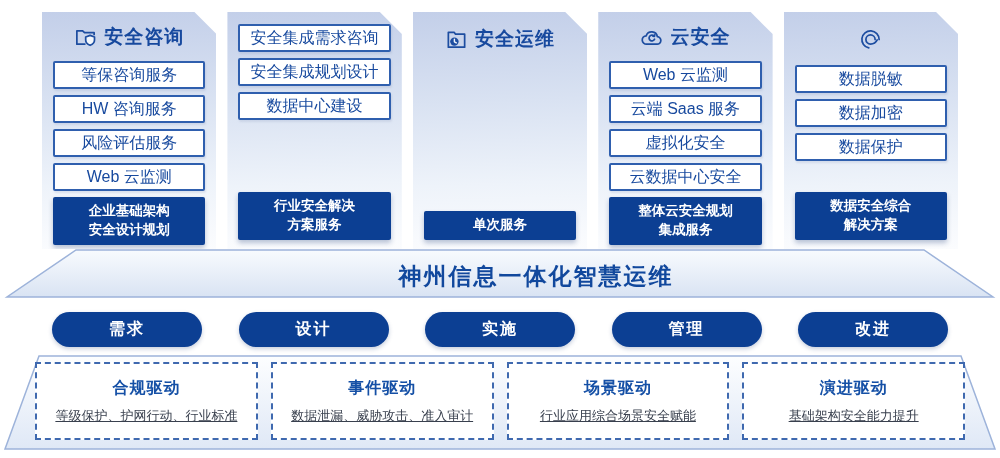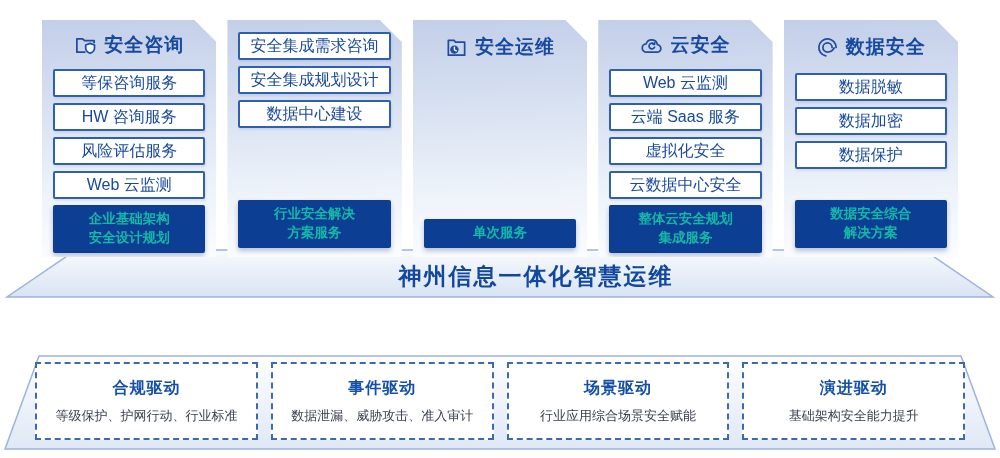--- a/index.html
+++ b/index.html
@@ -4,21 +4,21 @@
 <style>
   html,body { margin:0; padding:0; background:#ffffff; }
   .stage {
     position:relative; width:1000px; height:458px; overflow:hidden;
     background:#ffffff;
     font-family:"Liberation Sans","DejaVu Sans",sans-serif;
   }
   
   .columns {
     position:absolute; left:42px; top:12px; width:916px; height:237px;
-    display:flex; gap:11px;margin-top:8px;
+    display:flex; gap:11px;
   }
   .card {
     flex:1; box-sizing:border-box;
     padding:12px 11px 9px 11px;
     display:flex; flex-direction:column;
     background:linear-gradient(178deg,#c3cfe9 0%,#d9e2f2 38%,#eef3fa 72%,#fbfcfe 100%);
     clip-path:polygon(0 0, calc(100% - 22px) 0, 100% 22px, 100% 100%, 0 100%);
   }
   .card-header {
     display:flex; align-items:center; justify-content:center; gap:7px;
@@ -29,21 +29,21 @@
   .card-title { font-size:19px; font-weight:bold; color:#17499e; letter-spacing:1px; white-space:nowrap; }
   .card-item {
     height:28px; box-sizing:border-box; margin-bottom:6px;
     background:#ffffff; border:2px solid #2f5fae; border-radius:2px;
     display:flex; align-items:center; justify-content:center;
     font-size:16px; color:#17499e; white-space:nowrap;
     box-shadow:1px 2px 2px rgba(120,140,180,.18);
   }
   .card-highlight {
     margin-top:auto;
-    background:#0c3f93; color:#14b8a6; border-radius:2px;
+    background:#0c3f93; color:#ffffff; border-radius:2px;
     font-size:13.5px; font-weight:bold; line-height:1.4; text-align:center;
     padding:5px 2px;
     box-shadow:0 3px 5px rgba(30,60,120,.30);
   }
   
   .banner-shape { position:absolute; left:0; top:249px; width:1000px; height:52px; }
   .banner-title {
     position:absolute; left:0; top:261px; width:1000px; text-align:center;
     font-size:23px; font-weight:bold; color:#11489d; letter-spacing:2px;padding-left:36px;
   }
@@ -65,21 +65,21 @@
     position:absolute; left:35px; top:362px; width:930px; height:78px;
     display:flex; gap:13px;
   }
   .driver {
     flex:1; box-sizing:border-box;
     background:#ffffff; border:2px dashed #3f69af;
     display:flex; flex-direction:column; align-items:center; justify-content:center;
     gap:8px; text-align:center;
   }
   .driver-title { font-size:16px; font-weight:bold; color:#1550a6; letter-spacing:1px; }
-  .driver-desc  { font-size:13px; color:#39404e; white-space:nowrap; }
+  .driver-desc  { font-size:13px; color:#39404e; white-space:nowrap;text-decoration:underline; }
 </style>
 </head>
 <body>
 
 <div class="stage">
 
   <svg class="banner-shape" viewBox="0 0 1000 52" preserveAspectRatio="none">
     <defs>
       <linearGradient id="bannerGrad" x1="0" y1="0" x2="0" y2="1">
         <stop offset="0" stop-color="#f8fbfe"></stop>
@@ -165,34 +165,44 @@
   </div>
 
   <div class="card">
     <div class="card-header">
       <span class="icon">
             <svg viewBox="0 0 24 24" fill="none" stroke="#1d4da0" stroke-width="1.8" stroke-linecap="round">
               <path d="M10.2 20.8A9 9 0 1 1 21 12"></path>
               <path d="M16.8 12a4.8 4.8 0 1 0-4.8 4.8c3.2 0 5.7-1.6 7-4.3"></path>
             </svg>
           </span>
-      <span class="card-title">数据安全</span>
     </div>
     <div class="card-items">
           <div class="card-item">数据脱敏</div>
           <div class="card-item">数据加密</div>
           <div class="card-item">数据保护</div>
         </div>
     <div class="card-highlight">
       <div>数据安全综合</div>
       <div>解决方案</div>
     </div>
   </div>
 </div>
 
+  <div class="pills">
+  <div class="pill">需求</div>
+
+  <div class="pill">设计</div>
+
+  <div class="pill">实施</div>
+
+  <div class="pill">管理</div>
+
+  <div class="pill">改进</div>
+</div>
 
   <svg class="drivers-shape" viewBox="0 0 1000 98" preserveAspectRatio="none">
     <defs>
       <linearGradient id="platGrad" x1="0" y1="0" x2="0" y2="1">
         <stop offset="0" stop-color="#fdfeff"></stop>
         <stop offset="1" stop-color="#dfe8f6"></stop>
       </linearGradient>
     </defs>
     <polygon points="39,2 961,2 995,95 5,95" fill="url(#platGrad)" stroke="#9db3da" stroke-width="1.5"></polygon>
   </svg>

